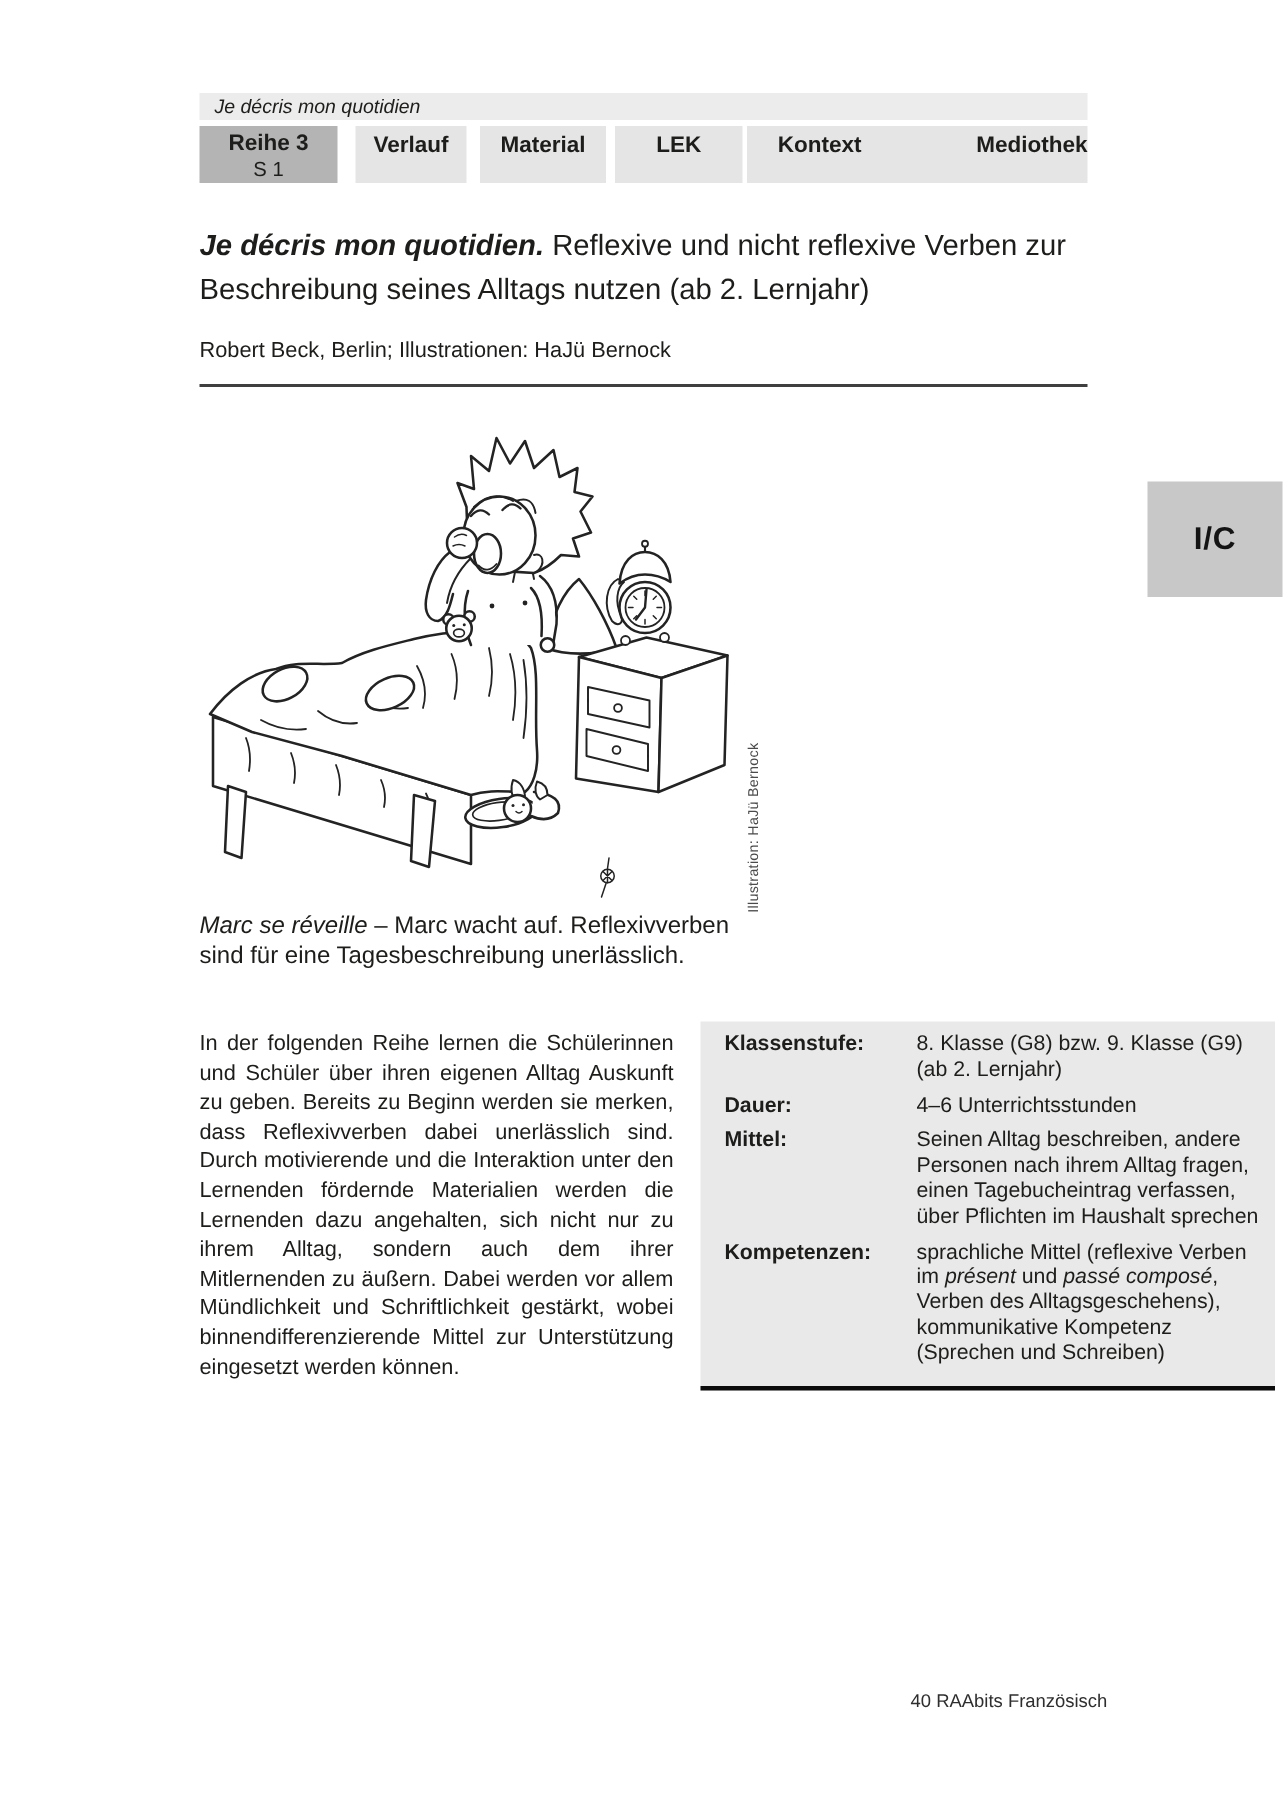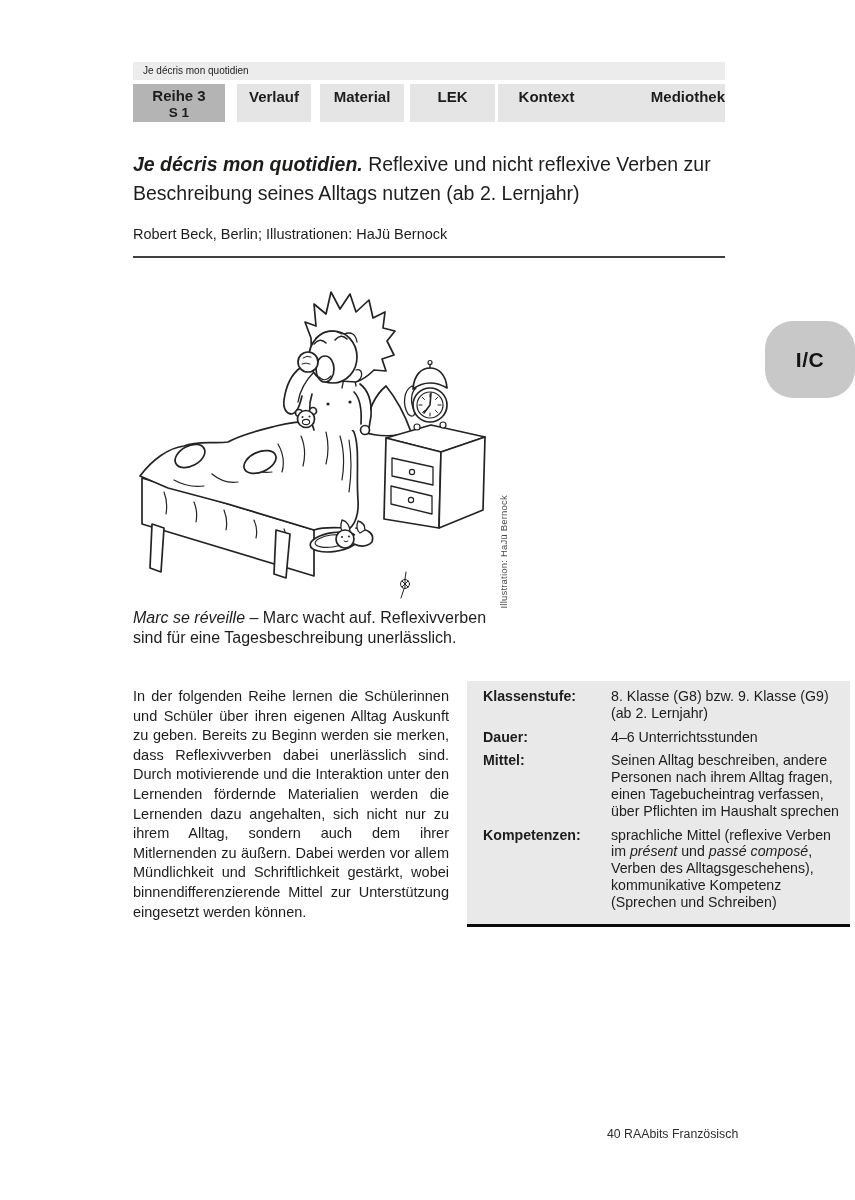--- a/index.html
+++ b/index.html
@@ -17,34 +17,34 @@
     color:var(--ink);
     position:relative;
     overflow:hidden;
   }
   .page{position:absolute;inset:0;background:#fff;}
 
   
   .breadcrumb-bar{
     position:absolute;left:133px;top:62px;width:592px;height:18px;
     background:var(--breadcrumb-bg);
-    font-size:10px;line-height:18px;padding-left:10px;
+    font-style:italic;font-size:13px;line-height:18px;padding-left:10px;
   }
   .tabs{position:absolute;left:133px;top:84px;width:592px;height:38px;}
   .tab{
     position:absolute;top:0;height:38px;background:var(--tab-bg);
     font-weight:bold;font-size:15px;text-align:center;padding-top:4px;
     cursor:pointer;
   }
   .tab.active{
     background:var(--tab-active-bg);
     display:flex;flex-direction:column;align-items:center;justify-content:center;
     padding-top:0;
   }
-  .tab.active .tab-sub{font-weight:bold;font-size:13.5px;margin-top:1px;text-align:right;}
+  .tab.active .tab-sub{font-weight:normal;font-size:13.5px;margin-top:1px;text-align:right;}
   .tab-0{left:0;width:92px;}
   .tab-1{left:104px;width:74px;}
   .tab-2{left:187px;width:84px;}
   .tab-3{left:277px;width:85px;}
   .tab-4{left:365px;width:97px;}
   .tab-5{left:457px;width:135px;text-align:right;}
 
   
   .page-title{
     position:absolute;left:133px;top:150px;width:596px;
@@ -59,21 +59,21 @@
   .illustration svg{width:100%;height:100%;}
   .illu-credit{
     position:absolute;left:433px;top:533px;width:140px;
     transform:rotate(-90deg);
     font-size:9.5px;color:#4a4a4a;letter-spacing:.2px;white-space:nowrap;
   }
   .ic-badge{
     position:absolute;left:765px;top:321px;width:90px;height:77px;
     background:var(--badge-bg);
     display:flex;align-items:center;justify-content:center;
-    font-weight:bold;font-size:21px;color:#141414;letter-spacing:.5px;border-radius:28px;
+    font-weight:bold;font-size:21px;color:#141414;letter-spacing:.5px;
   }
   .caption{
     position:absolute;left:133px;top:608px;width:372px;
     font-size:16px;line-height:20px;
   }
   .caption .cap-lead{font-style:italic;}
 
   
   .body-text{
     position:absolute;left:133px;top:687px;width:316px;

